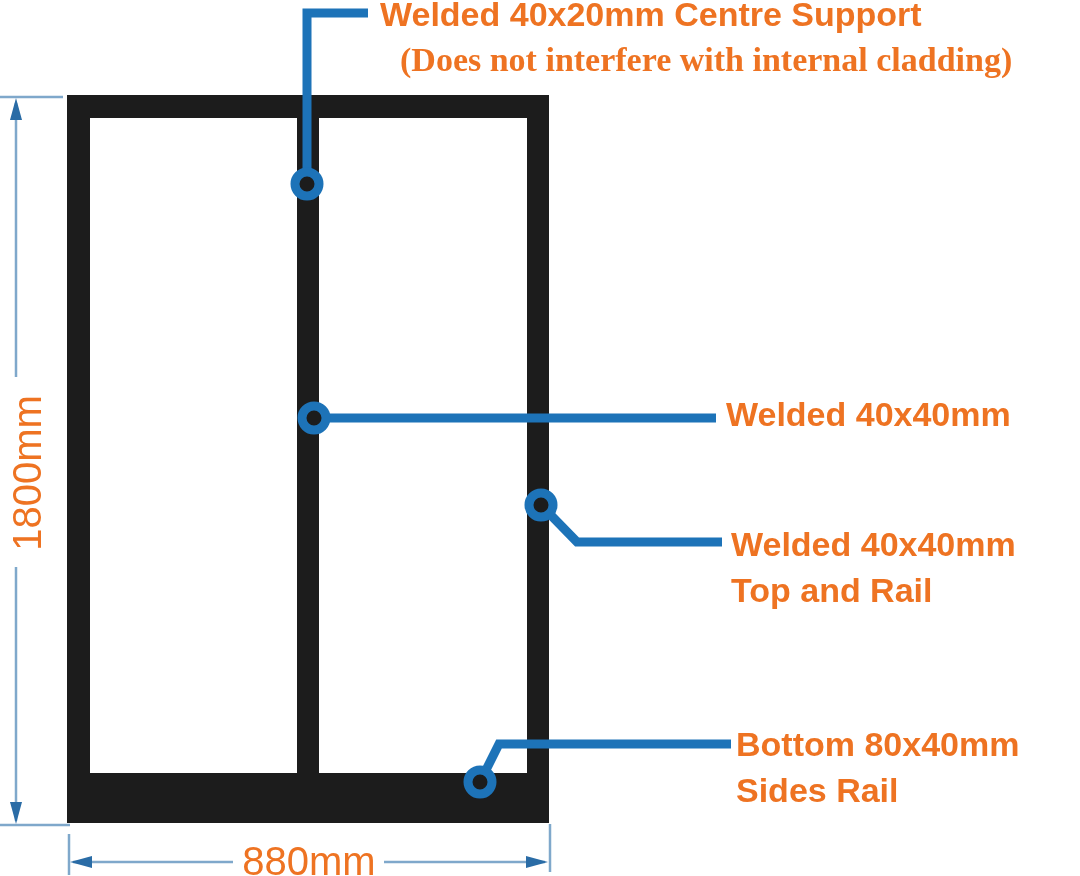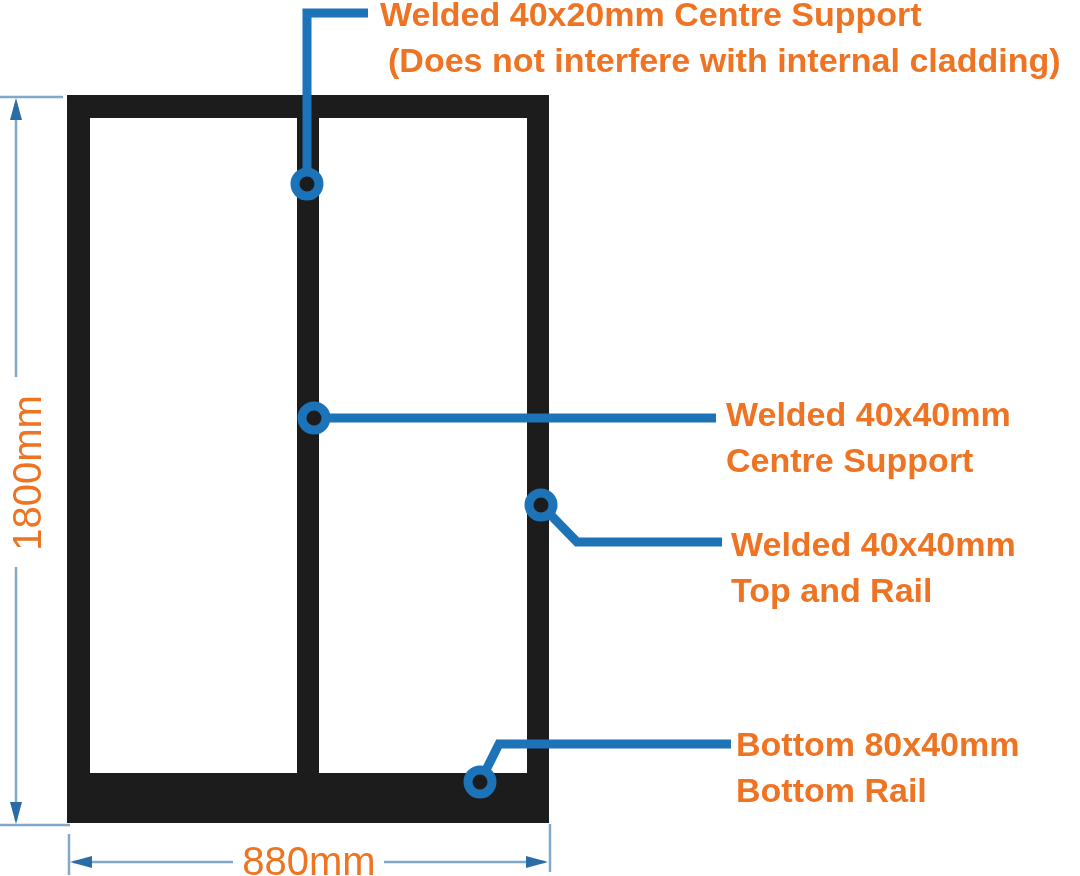--- a/index.html
+++ b/index.html
@@ -72,34 +72,33 @@
 
     <g fill="#1c1c1c" stroke="#1d73b8" stroke-width="9">
       <circle cx="307" cy="184" r="12"></circle>
       <circle cx="314" cy="418" r="12"></circle>
       <circle cx="541" cy="505" r="12"></circle>
       <circle cx="480" cy="782" r="12"></circle>
     </g>
   </svg>
 
   <div class="callout" style="left:380px;top:-9px;">Welded 40x20mm Centre Support</div>
-  <div class="callout note" style="left:388px;top:37px;">(Does not interfere with internal cladding)</div>
+  <div class="callout note" style="left:400px;top:37px;font-family:Liberation Serif, serif;">(Does not interfere with internal cladding)</div>
 
   <div class="callout" style="left:726px;top:391px;">
     <div>Welded 40x40mm</div>
-    <div>Centre Support</div>
   </div>
 
   <div class="callout" style="left:731px;top:521px;">
     <div>Welded 40x40mm</div>
     <div>Top and Rail</div>
   </div>
 
   <div class="callout" style="left:736px;top:721px;">
     <div>Bottom 80x40mm</div>
-    <div>Bottom Rail</div>
+    <div>Sides Rail</div>
   </div>
 
   <div class="dim-label vertical" style="left:-53px;top:453px;">1800mm</div>
 
   <div class="dim-label" style="left:239px;top:841px;width:140px;">880mm</div>
 
 </div>
 
 </body></html>

